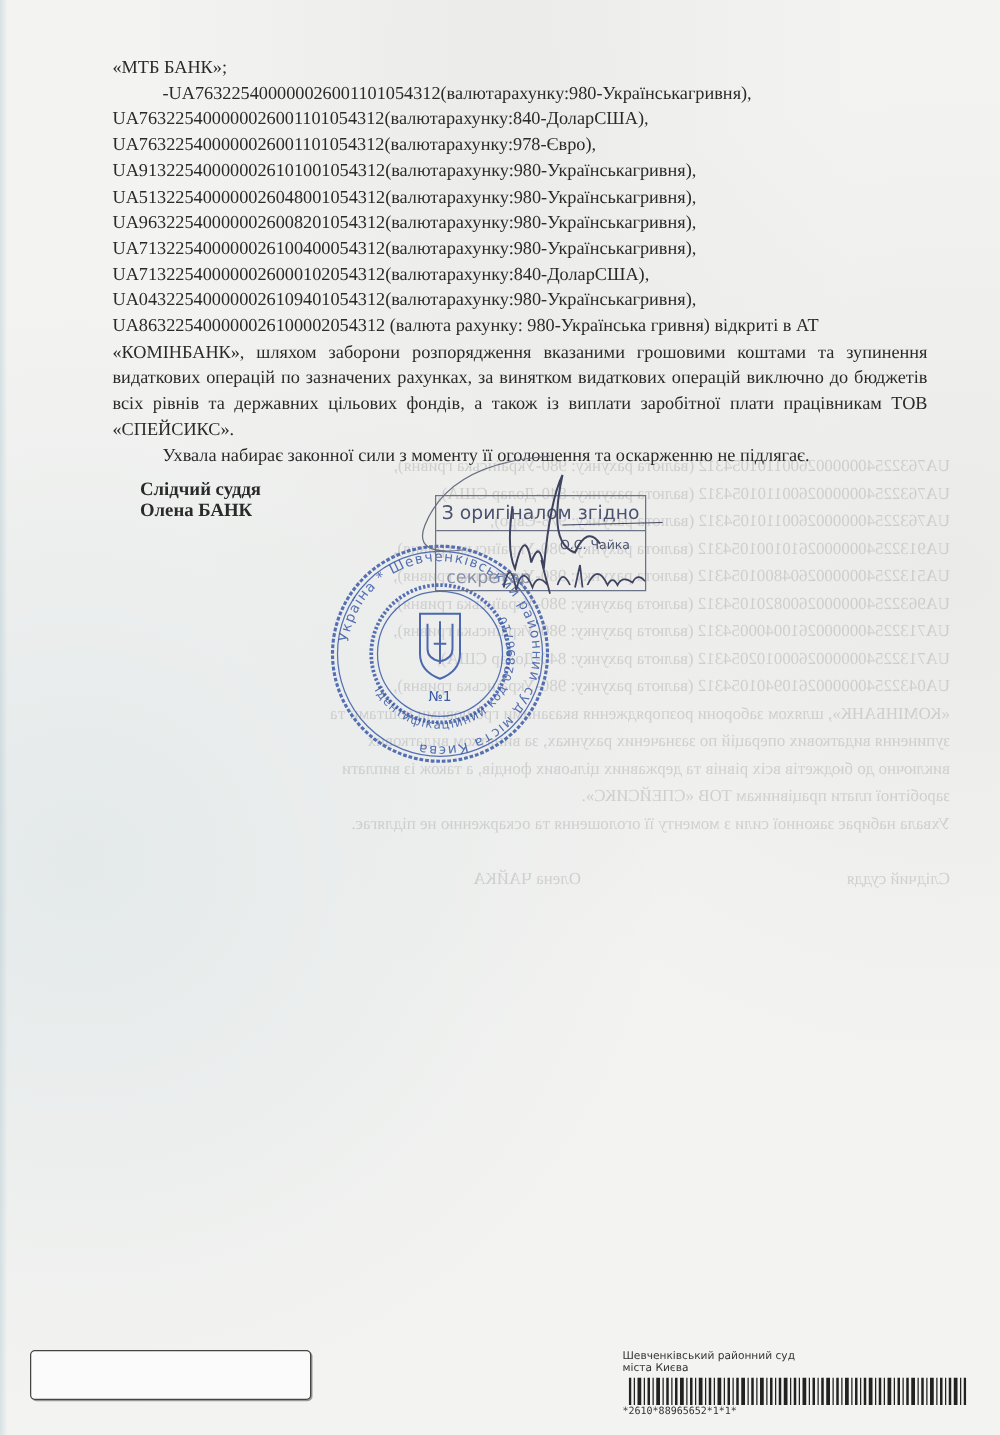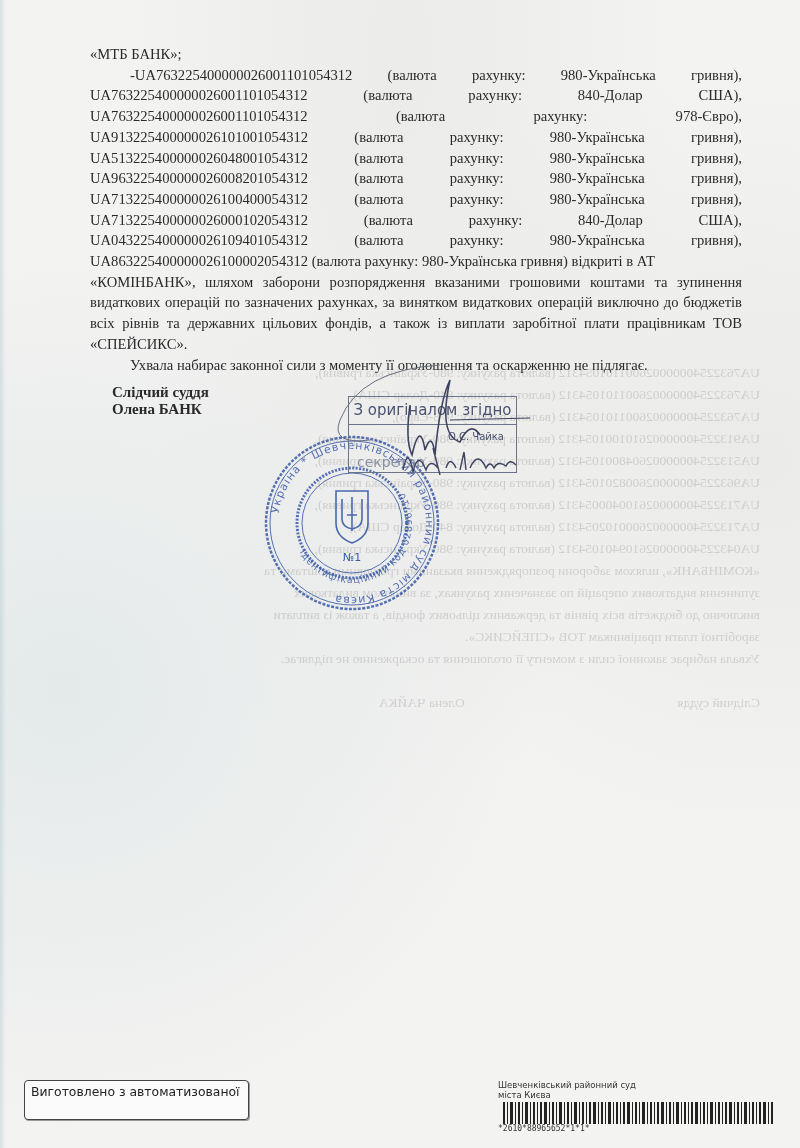--- a/index.html
+++ b/index.html
@@ -14,21 +14,21 @@
       background:
         radial-gradient(ellipse at 8% 60%, rgba(200,215,220,0.35), transparent 45%),
         radial-gradient(ellipse at 95% 40%, rgba(215,215,215,0.3), transparent 40%),
         radial-gradient(ellipse at 50% 5%, rgba(230,230,228,0.6), transparent 50%);
       pointer-events: none;
     }
     .content {
       position: absolute; left: 90px; top: 44px; width: 652px;
       font-size: 14.6px; line-height: 20.7px;
     }
-    .line { display: flex; justify-content: space-between; white-space: nowrap; }
+    .line { display: flex; white-space: nowrap; }
     .line .c { flex: 0 0 auto; }
     .indent { padding-left: 40px; }
     .para { text-align: justify; }
     .para-indent { text-indent: 40px; }
     .sig-row {
       position: absolute; left: 112px; top: 384px; width: 642px;
       display: flex; justify-content: space-between;
       font-weight: bold; font-size: 15px; flex-direction: column;
     }
     
@@ -210,21 +210,20 @@
 <svg class="signature" style="left:300px; top:360px;" width="260" height="130" viewBox="0 0 260 130">
   <path d="M 140 5 Q 60 10 40 60 Q 30 85 70 80" fill="none" stroke="#6a6f80" stroke-width="1"></path>
   <path d="M 110 45 Q 105 80 112 95 Q 120 60 125 90 Q 132 70 135 95 Q 140 40 150 20 Q 138 75 160 82 Q 170 60 180 75" fill="none" stroke="#3e4360" stroke-width="1.6"></path>
   <path d="M 150 60 L 230 58" fill="none" stroke="#3e4360" stroke-width="1"></path>
 </svg>
 <svg class="signature" style="left:398px; top:440px;" width="130" height="45" viewBox="0 0 130 45">
   <path d="M 5 30 Q 10 5 15 32 Q 20 10 28 30 Q 32 18 40 28 L 35 8 L 42 35 M 48 28 Q 52 15 58 28 M 62 30 L 66 12 L 68 30 M 72 28 Q 80 10 88 28 Q 92 20 96 28 Q 100 20 108 26 Q 112 18 118 25" fill="none" stroke="#3e4360" stroke-width="1.4"></path>
 </svg>
 
 <div class="auto-box">
-  <div>Виготовлено з автоматизованої</div>
 </div>
 
 <div class="court-block">
   <div class="court-name">Шевченківський районний суд</div>
   <div class="court-name">міста Києва</div>
   <svg class="barcode" width="270" height="22" viewBox="0 0 270 22">
     <g fill="#222">
       <rect x="0" y="0" width="2" height="22"></rect>
         <rect x="4" y="0" width="1" height="22"></rect>
         <rect x="7" y="0" width="3" height="22"></rect>

